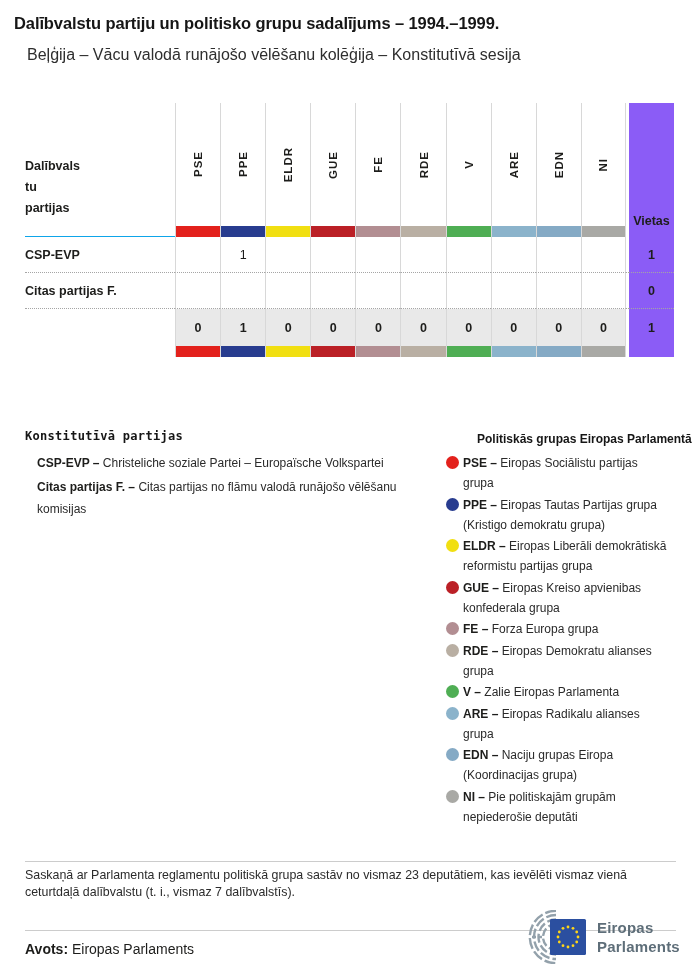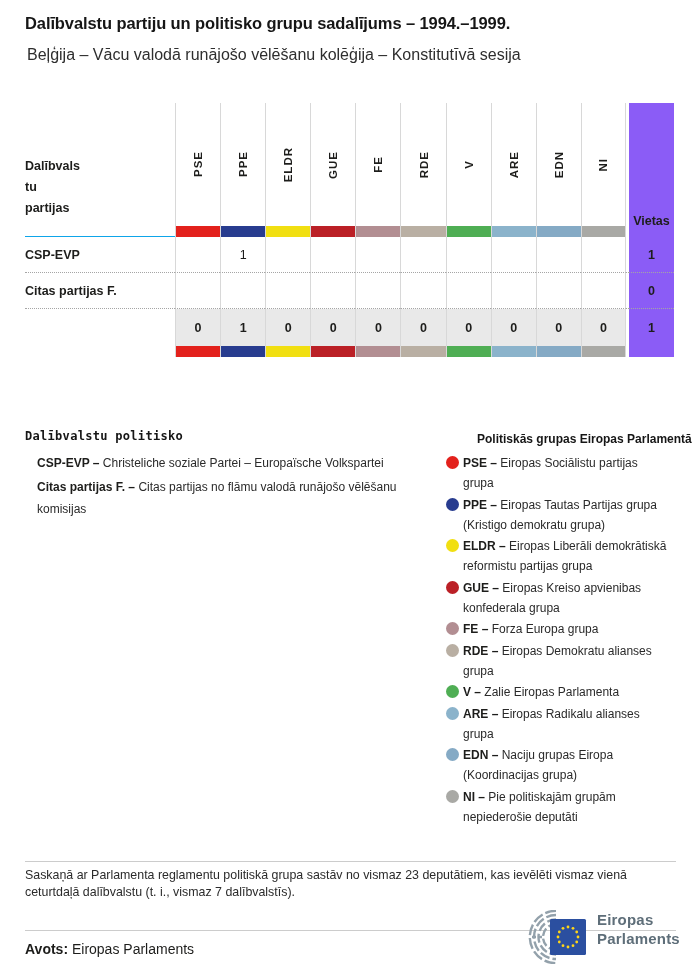--- a/index.html
+++ b/index.html
@@ -5,21 +5,21 @@
   * { box-sizing: border-box; margin: 0; padding: 0; }
   html, body { background: #ffffff; }
   body {
     width: 700px; height: 975px; position: relative;
     font-family: "Liberation Sans", sans-serif;
     color: #1d1d1b;
   }
   .abs { position: absolute; }
 
   
-  .title { left: 25px; top: 14px; font-size: 16.5px; font-weight: 700; letter-spacing: -0.1px; color: #161616; }
+  .title { left: 14px; top: 14px; font-size: 16.5px; font-weight: 700; letter-spacing: -0.1px; color: #161616; }
   .subtitle { left: 27px; top: 46px; font-size: 16px; font-weight: 400; color: #2e2e2e; }
 
   
   .seats-table {
     left: 25px; top: 103px;
     display: grid;
     grid-template-columns: 150px repeat(10, 45.1px) 3px 45px;
     grid-template-rows: 134px 36px 36px 37px 11px;
   }
   .cell { position: relative; font-size: 12.5px; }
@@ -52,21 +52,21 @@
   .g-dot { width: 13px; height: 13px; border-radius: 50%; flex: none; margin-top: 3px; }
   .g-text { font-size: 12px; line-height: 20.3px; color: #2a2a2a; width: 205px; }
   .g-text b { color: #1d1d1b; }
 
   
   .hr { left: 25px; width: 651px; height: 1px; background: #cccccc; }
   .hr1 { top: 861px; }
   .hr2 { top: 930px; }
   .note { left: 25px; top: 867px; width: 655px; font-size: 12.4px; line-height: 17px; color: #2b2b2b; }
   .source { left: 25px; top: 941px; font-size: 14px; color: #1d1d1b; }
-  .ep-logo { left: 506px; top: 910px; display: flex; gap: 9px; }
+  .ep-logo { left: 506px; top: 910px; display: flex; align-items: center; gap: 9px; }
   .ep-logo-text { font-size: 15px; line-height: 19px; font-weight: 600; color: #5e6e79; letter-spacing: 0.2px; }
 </style>
 </head>
 <body>
 
 <div class="abs title">Dalībvalstu partiju un politisko grupu sadalījums – 1994.–1999.</div>
 <div class="abs subtitle">Beļģija – Vācu valodā runājošo vēlēšanu kolēģija – Konstitutīvā sesija</div>
 
 <div class="abs seats-table" id="seats-table">
     <div class="cell head-label">
@@ -187,21 +187,21 @@
     <div class="cell barcell" style="background: rgb(178, 142, 146);"></div>
     <div class="cell barcell" style="background: rgb(185, 175, 163);"></div>
     <div class="cell barcell" style="background: rgb(79, 174, 84);"></div>
     <div class="cell barcell" style="background: rgb(139, 179, 203);"></div>
     <div class="cell barcell" style="background: rgb(133, 170, 197);"></div>
     <div class="cell barcell lastcol" style="background: rgb(169, 169, 165);"></div>
     <div class="cell gap"></div>
     <div class="cell vietas"></div>
   </div>
 
-<div class="abs mp-heading">Dalībvalstu politisko</div>
+<div class="abs mp-heading">Konstitutīvā partijas</div>
 <div class="abs mp-items" id="mp-items">
     <div class="mp-item"><b>CSP-EVP –</b><span> Christeliche soziale Partei – Europaïsche Volkspartei</span></div>
     <div class="mp-item"><b>Citas partijas F. –</b><span> Citas partijas no flāmu valodā runājošo vēlēšanu komisijas</span></div>
   </div>
 
 <div class="abs gl-heading">Politiskās grupas Eiropas Parlamentā</div>
 <div class="abs gl-items" id="gl-items">
     <div class="g-item">
       <div class="g-dot" style="background: rgb(227, 33, 28);"></div>
       <div class="g-text"><b>PSE –</b><span> Eiropas Sociālistu partijas grupa</span></div>

